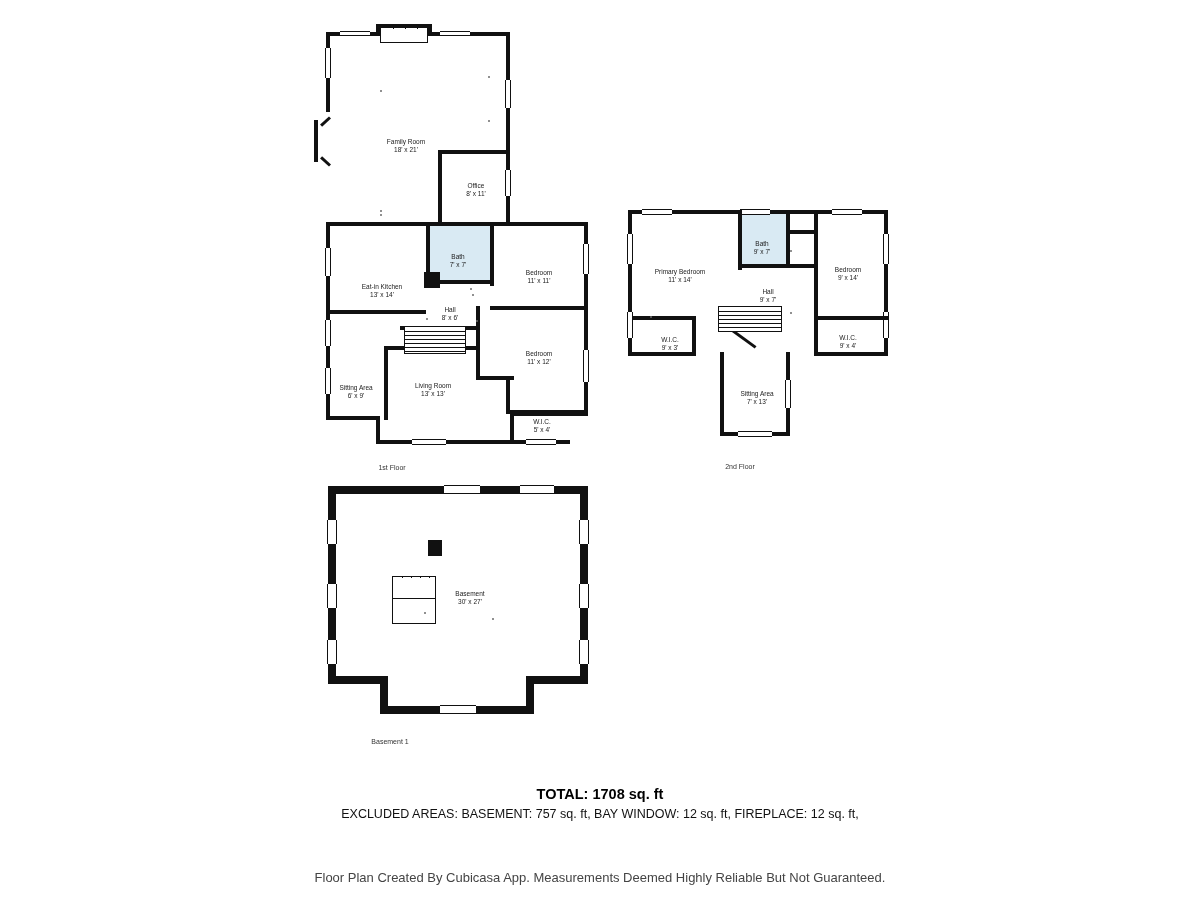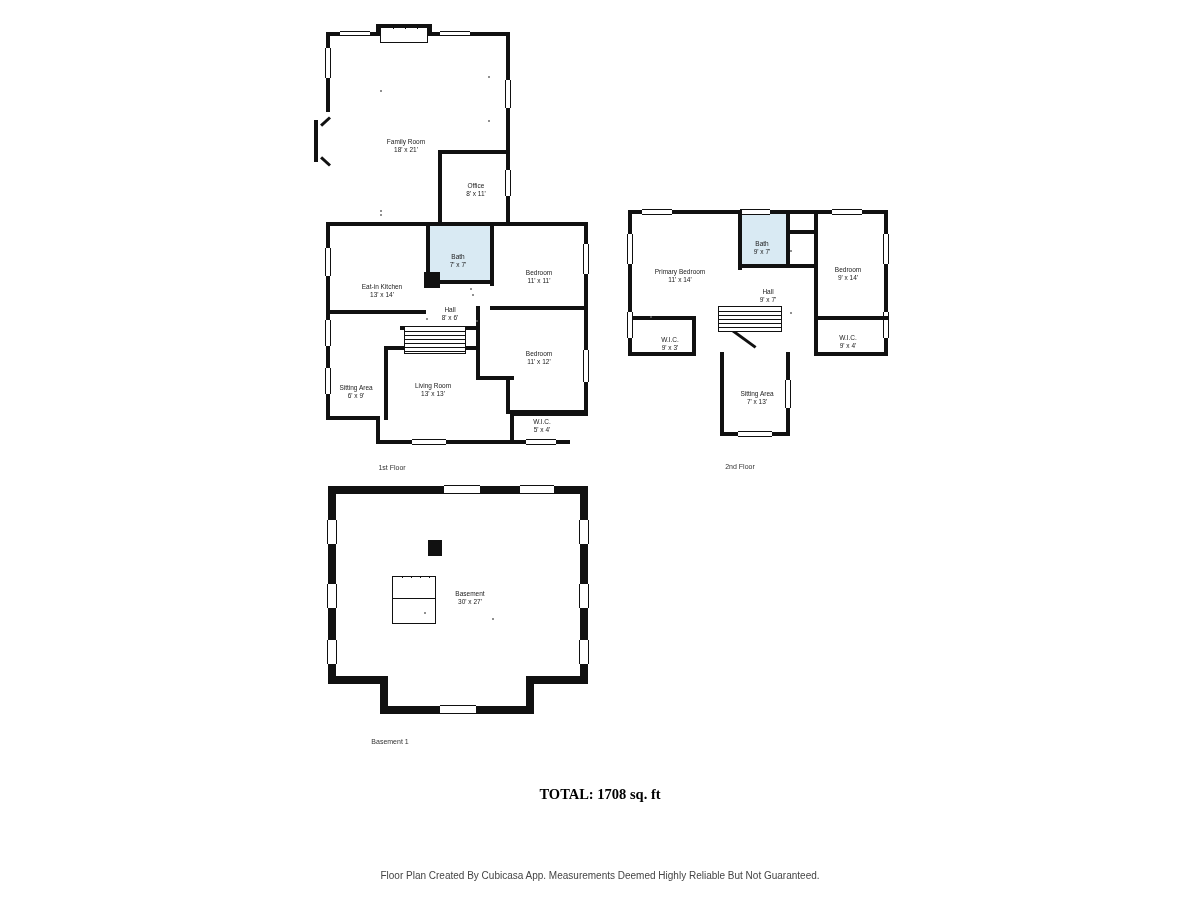--- a/index.html
+++ b/index.html
@@ -104,40 +104,39 @@
     border-radius: 50%;
   }
 
   
   #summary {
     position: absolute;
     left: 0;
     right: 0;
     top: 786px;
     text-align: center;
-    font-family: Liberation Serif, serif;
   }
   #summary .total {
     font-size: 14.5px;
     font-weight: bold;
     color: #000000;
     margin-bottom: 3px;
   }
   #summary .line {
     font-size: 12.5px;
     color: #111111;
     line-height: 1.45;
   }
   #credit {
     position: absolute;
     left: 0;
     right: 0;
     top: 870px;
     text-align: center;
-    font-size: 10px;
+    font-size: 13px;
     color: #444444;
   }
 </style>
 </head>
 <body>
 
 <div id="floorplan-root">
 
   <div class="plan" id="first-floor" style="left:320px; top:20px; width:280px; height:460px;">
 
@@ -401,16 +400,17 @@
     </div>
 
     <div class="dot" style="left:104px; top:132px;"></div>
     <div class="dot" style="left:172px; top:138px;"></div>
 
     <div class="floor-caption" style="left:70px; top:258px;">Basement 1</div>
   </div>
 
   <div id="summary">
     <div class="total">TOTAL: 1708 sq. ft</div>
+    <div class="line">EXCLUDED AREAS: BASEMENT: 757 sq. ft, BAY WINDOW: 12 sq. ft, FIREPLACE: 12 sq. ft,</div>
   </div>
 
   <div id="credit">Floor Plan Created By Cubicasa App. Measurements Deemed Highly Reliable But Not Guaranteed.</div>
 </div>
 
 </body></html>

